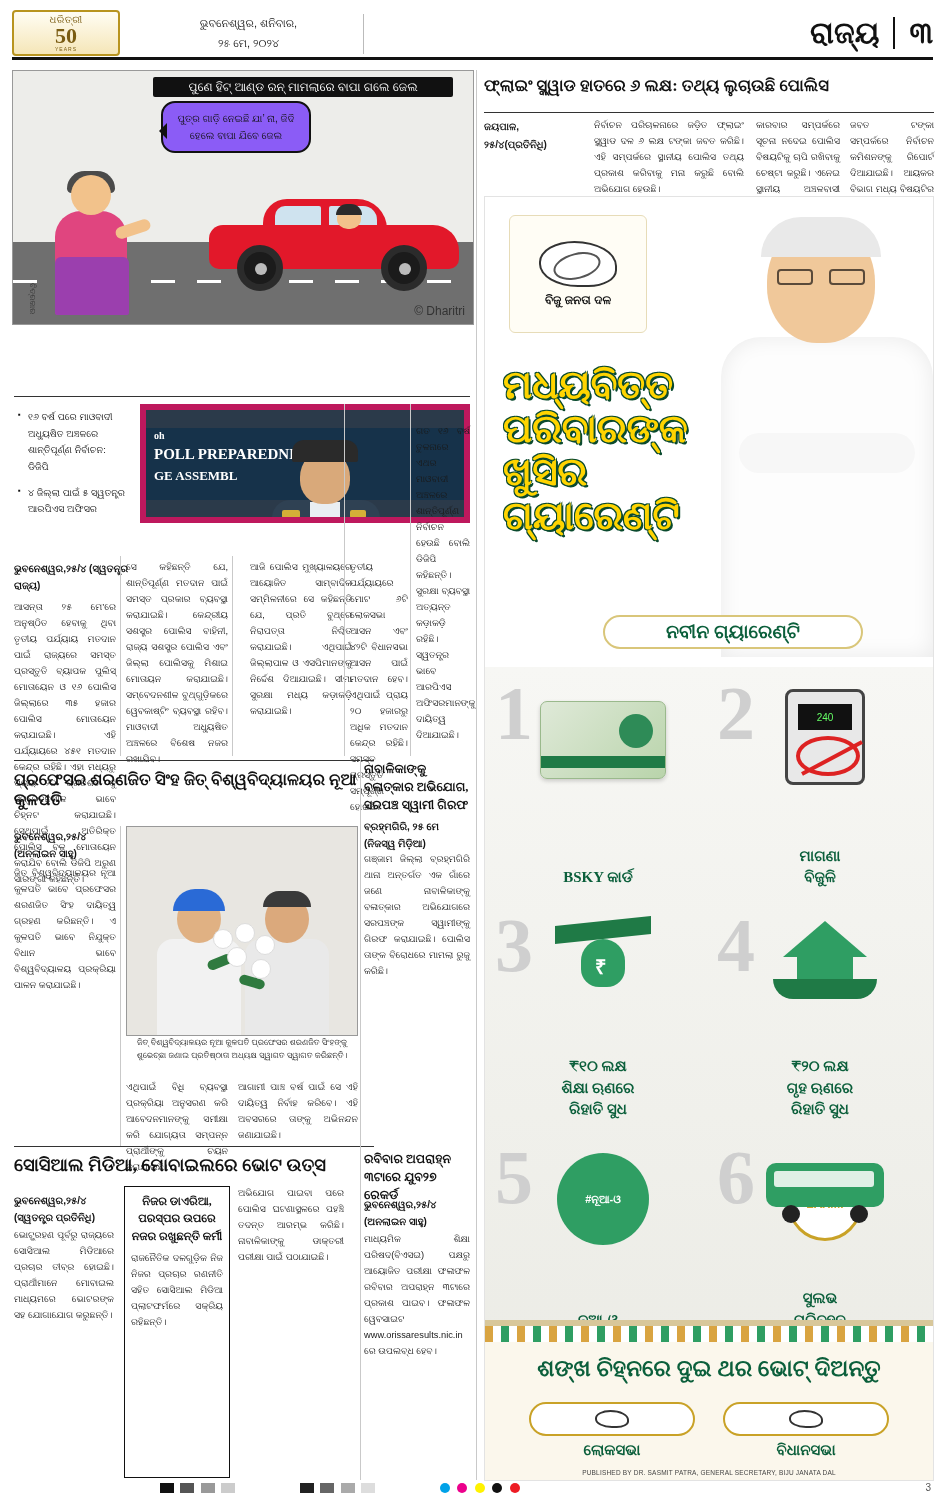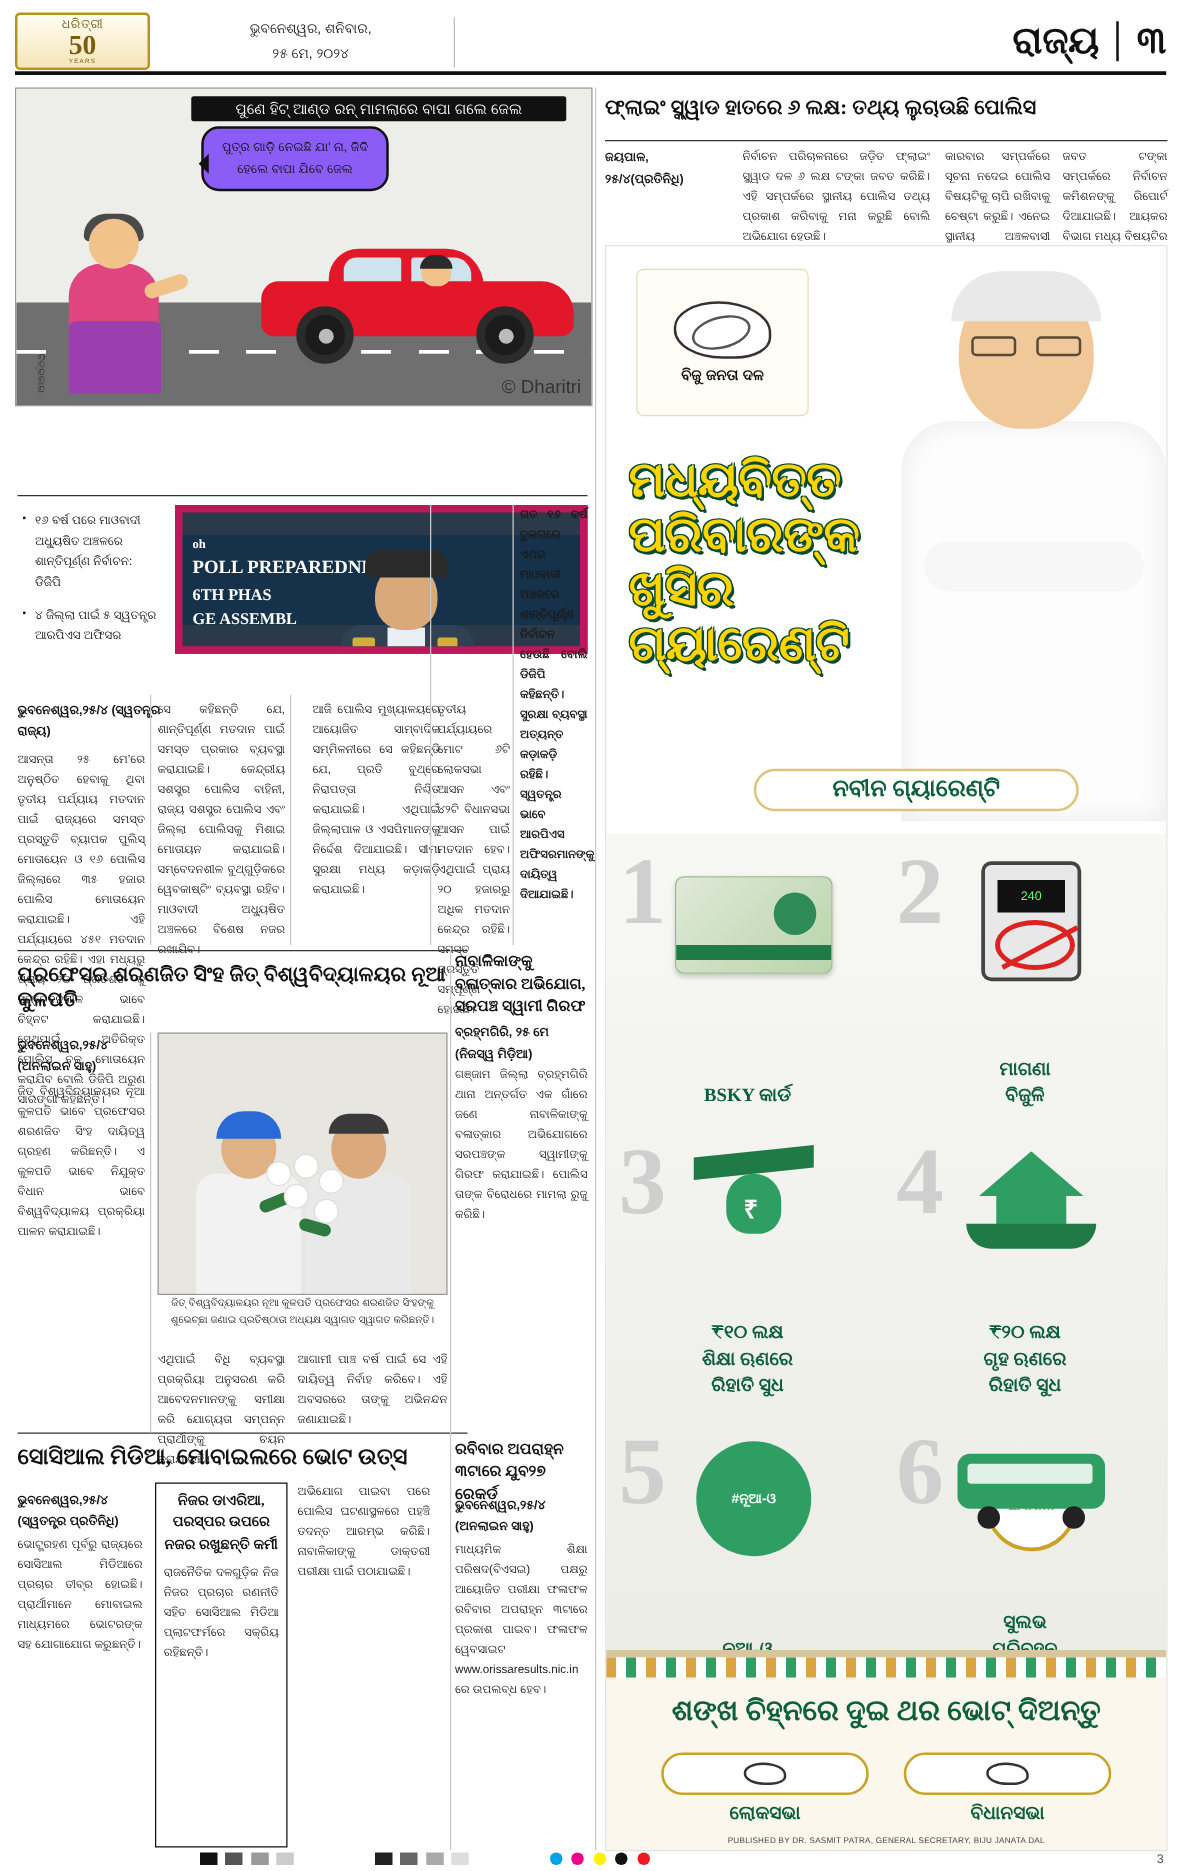--- a/index.html
+++ b/index.html
@@ -54,21 +54,21 @@
   .woman { position:absolute; left:36px; top:104px; width:86px; height:140px; }
   .w-head { position:absolute; left:22px; top:0; width:40px; height:40px; background:#f2c28b; border-radius:50%; }
   .w-hair { position:absolute; left:18px; top:-4px; width:48px; height:22px; background:#4a4a4a; border-radius:24px 24px 6px 6px; }
   .w-body { position:absolute; left:6px; top:36px; width:72px; height:104px; background:#e0457f; border-radius:26px 26px 4px 4px; }
   .w-sari { position:absolute; left:6px; top:82px; width:74px; height:58px; background:#9b3fae; border-radius:6px 6px 2px 2px; }
   .w-arm { position:absolute; left:66px; top:48px; width:36px; height:12px; background:#f2c28b; border-radius:6px; transform:rotate(-18deg); }
   .bubble { position:absolute; left:148px; top:30px; width:150px; min-height:52px; background:#8b5cf6; border:2px solid #111;
             border-radius:14px; padding:7px 9px; font-size:10px; line-height:1.7; text-align:center; }
   .bubble:after { content:""; position:absolute; left:-12px; bottom:12px; border:8px solid transparent; border-right-color:#111; }
   .sign { position:absolute; left:14px; bottom:10px; font-size:8px; color:#333; writing-mode:vertical-rl; }
-  .credit { position:absolute; right:8px; bottom:6px; font-size:15px; color:#333; }
+  .credit { position:absolute; right:8px; bottom:6px; font-size:12px; color:#333; }
 
   
   .h-main { position:absolute; left:14px; top:336px; width:456px; font-size:25px; font-weight:bold;
             font-family:"Liberation Serif", serif; letter-spacing:-.2px; }
   .hr-thin { position:absolute; background:#333; height:1px; }
 
   
   .bullets { position:absolute; left:14px; top:405px; width:116px; font-size:9.5px; line-height:1.75; }
   .bullets li { margin-bottom:9px; list-style:none; position:relative; padding-left:10px; }
   .bullets li:before { content:"▪"; position:absolute; left:0; top:-1px; color:#111; font-size:8px; }
@@ -246,41 +246,40 @@
     <ul>
       <li>୧୬ ବର୍ଷ ପରେ ମାଓବାଦୀ ଅଧ୍ୟୁଷିତ ଅଞ୍ଚଳରେ ଶାନ୍ତିପୂର୍ଣ୍ଣ ନିର୍ବାଚନ: ଡିଜିପି</li>
       <li>୪ ଜିଲ୍ଲା ପାଇଁ ୫ ସ୍ୱତନ୍ତ୍ର ଆରପିଏସ ଅଫିସର</li>
     </ul>
   </div>
 
   <div class="photo1">
     <div class="p1-banner">
       <div style="font-size:10px;">oh</div>
       <div>POLL PREPAREDNESS OF</div>
-      <div style="font-size:13px;">6TH PHAS</div>
       <div style="font-size:13px;">GE   ASSEMBL</div>
     </div>
     <div class="p1-officer">
       <div class="off-body"></div>
       <div class="off-shirt"></div>
       <div class="off-badge"></div>
       <div class="off-badge2"></div>
       <div class="off-head"></div>
       <div class="off-cap"></div>
     </div>
   </div>
 
   <div style="position:absolute; left:14px; top:560px; width:116px;" class="dateline">ଭୁବନେଶ୍ୱର,୨୫/୪
 (ସ୍ୱତନ୍ତ୍ର ରାଜ୍ୟ)</div>
 
   <div class="body-col" style="position:absolute; left:14px; top:600px; width:102px; height:150px;">ଆସନ୍ତା ୨୫ ମେ’ରେ ଅନୁଷ୍ଠିତ ହେବାକୁ ଥିବା ତୃତୀୟ ପର୍ଯ୍ୟାୟ ମତଦାନ ପାଇଁ ରାଜ୍ୟରେ ସମସ୍ତ ପ୍ରସ୍ତୁତି ବ୍ୟାପକ ପୁଲିସ୍ ମୋତାୟେନ ଓ ୧୬ ପୋଲିସ ଜିଲ୍ଲାରେ ୩୫ ହଜାର ପୋଲିସ ମୋତାୟେନ କରାଯାଇଛି। ଏହି ପର୍ଯ୍ୟାୟରେ ୪୫୧ ମତଦାନ କେନ୍ଦ୍ର ରହିଛି। ଏହା ମଧ୍ୟରୁ ପ୍ରାୟ ୨୦ ପ୍ରତିଶତ କୁ ସମ୍ବେଦନଶୀଳ ଭାବେ ଚିହ୍ନଟ କରାଯାଇଛି। ସେଥିପାଇଁ ଅତିରିକ୍ତ ପୋଲିସ ବଳ ମୋତାୟେନ କରାଯିବ ବୋଲି ଡିଜିପି ଅରୁଣ ସାରଙ୍ଗୀ କହିଛନ୍ତି।</div>
   <div class="body-col" style="position:absolute; left:126px; top:560px; width:102px; height:195px;">ସେ କହିଛନ୍ତି ଯେ, ଶାନ୍ତିପୂର୍ଣ୍ଣ ମତଦାନ ପାଇଁ ସମସ୍ତ ପ୍ରକାର ବ୍ୟବସ୍ଥା କରାଯାଇଛି। କେନ୍ଦ୍ରୀୟ ସଶସ୍ତ୍ର ପୋଲିସ ବାହିନୀ, ରାଜ୍ୟ ସଶସ୍ତ୍ର ପୋଲିସ ଏବଂ ଜିଲ୍ଲା ପୋଲିସକୁ ମିଶାଇ ମୋତାୟନ କରାଯାଇଛି। ସମ୍ବେଦନଶୀଳ ବୁଥ୍ଗୁଡ଼ିକରେ ୱେବକାଷ୍ଟିଂ ବ୍ୟବସ୍ଥା ରହିବ। ମାଓବାଦୀ ଅଧ୍ୟୁଷିତ ଅଞ୍ଚଳରେ ବିଶେଷ ନଜର ରଖାଯିବ।</div>
   <div class="body-col" style="position:absolute; left:238px; top:560px; width:102px; height:195px;margin-left:12px;">ଆଜି ପୋଲିସ ମୁଖ୍ୟାଳୟରେ ଆୟୋଜିତ ସାମ୍ବାଦିକ ସମ୍ମିଳନୀରେ ସେ କହିଛନ୍ତି ଯେ, ପ୍ରତି ବୁଥ୍ରେ ନିରାପତ୍ତା ନିଶ୍ଚିତ କରାଯାଇଛି। ଏଥିପାଇଁ ଜିଲ୍ଲାପାଳ ଓ ଏସପିମାନଙ୍କୁ ନିର୍ଦ୍ଦେଶ ଦିଆଯାଇଛି। ସୀମା ସୁରକ୍ଷା ମଧ୍ୟ କଡ଼ାକଡ଼ି କରାଯାଇଛି।</div>
   <div class="body-col" style="position:absolute; left:350px; top:560px; width:58px; height:195px;">ତୃତୀୟ ପର୍ଯ୍ୟାୟରେ ମୋଟ ୬ଟି ଲୋକସଭା ଆସନ ଏବଂ ୪୨ଟି ବିଧାନସଭା ଆସନ ପାଇଁ ମତଦାନ ହେବ। ଏଥିପାଇଁ ପ୍ରାୟ ୨୦ ହଜାରରୁ ଅଧିକ ମତଦାନ କେନ୍ଦ୍ର ରହିଛି। ସମସ୍ତ ପ୍ରସ୍ତୁତି ସମ୍ପୂର୍ଣ୍ଣ ହୋଇଛି।</div>
-  <div class="body-col" style="position:absolute; left:416px; top:404px; width:54px; height:348px;font-weight:bold;">ଗତ ୧୬ ବର୍ଷ ତୁଳନାରେ ଏଥର ମାଓବାଦୀ ଅଞ୍ଚଳରେ ଶାନ୍ତିପୂର୍ଣ୍ଣ ନିର୍ବାଚନ ହେଉଛି ବୋଲି ଡିଜିପି କହିଛନ୍ତି। ସୁରକ୍ଷା ବ୍ୟବସ୍ଥା ଅତ୍ୟନ୍ତ କଡ଼ାକଡ଼ି ରହିଛି। ସ୍ୱତନ୍ତ୍ର ଭାବେ ଆରପିଏସ ଅଫିସରମାନଙ୍କୁ ଦାୟିତ୍ୱ ଦିଆଯାଇଛି।</div>
+  <div class="body-col" style="position:absolute; left:416px; top:424px; width:54px; height:348px;">ଗତ ୧୬ ବର୍ଷ ତୁଳନାରେ ଏଥର ମାଓବାଦୀ ଅଞ୍ଚଳରେ ଶାନ୍ତିପୂର୍ଣ୍ଣ ନିର୍ବାଚନ ହେଉଛି ବୋଲି ଡିଜିପି କହିଛନ୍ତି। ସୁରକ୍ଷା ବ୍ୟବସ୍ଥା ଅତ୍ୟନ୍ତ କଡ଼ାକଡ଼ି ରହିଛି। ସ୍ୱତନ୍ତ୍ର ଭାବେ ଆରପିଏସ ଅଫିସରମାନଙ୍କୁ ଦାୟିତ୍ୱ ଦିଆଯାଇଛି।</div>
 
   <div class="hr-thin" style="left:14px; top:760px; width:360px;"></div>
 
   <div class="h-2">ପ୍ରଫେସର ଶରଣଜିତ ସିଂହ ଜିତ୍ ବିଶ୍ୱବିଦ୍ୟାଳୟର ନୂଆ କୁଳପତି</div>
   <div style="position:absolute; left:14px; top:828px; width:102px;" class="dateline">ଭୁବନେଶ୍ୱର,୨୫/୪
 (ଅନଲାଇନ ସାହୁ)</div>
   <div class="body-col" style="position:absolute; left:14px; top:866px; width:102px; height:280px;">ଜିତ୍ ବିଶ୍ୱବିଦ୍ୟାଳୟର ନୂଆ କୁଳପତି ଭାବେ ପ୍ରଫେସର ଶରଣଜିତ ସିଂହ ଦାୟିତ୍ୱ ଗ୍ରହଣ କରିଛନ୍ତି। ଏ କୁଳପତି ଭାବେ ନିଯୁକ୍ତ ବିଧାନ ଭାବେ ବିଶ୍ୱବିଦ୍ୟାଳୟ ପ୍ରକ୍ରିୟା ପାଳନ କରାଯାଇଛି।</div>
 
   <div class="photo2">
     <div class="p2-person" style="left:24px;">

